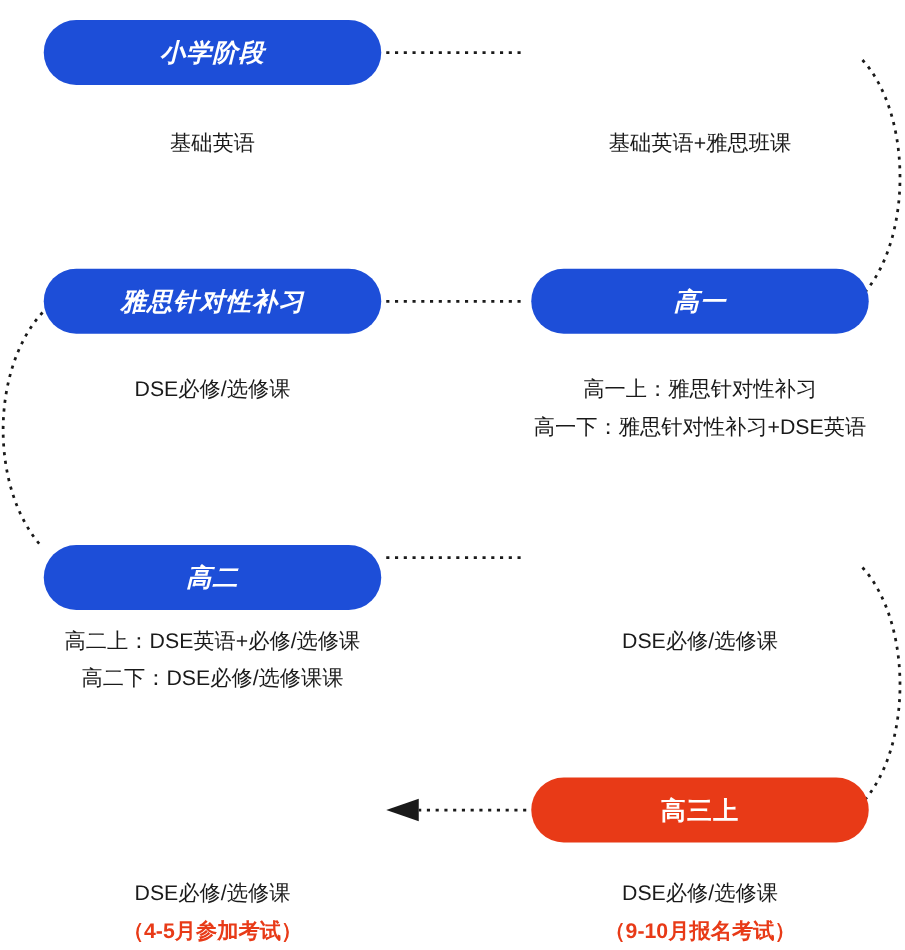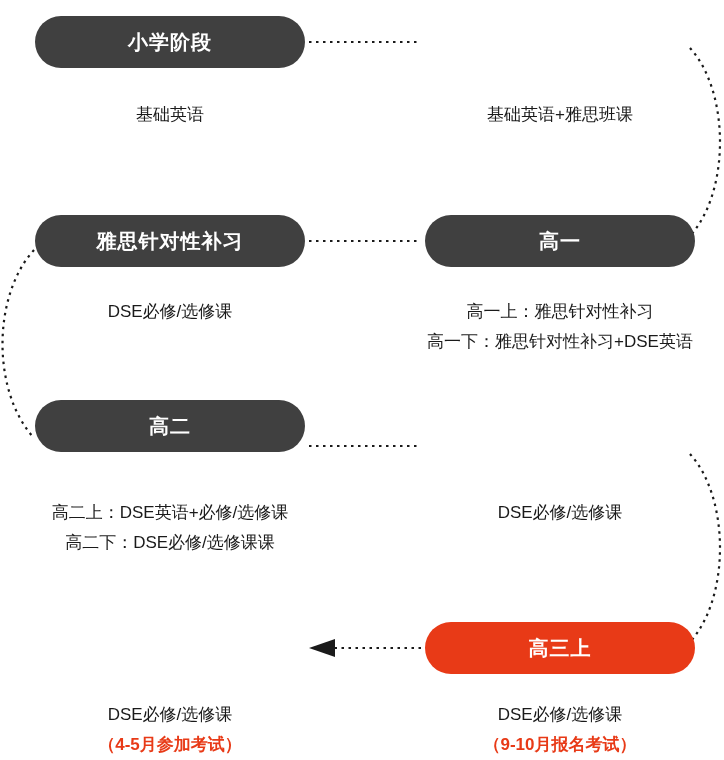--- a/index.html
+++ b/index.html
@@ -28,27 +28,27 @@
     border-radius: 26px;
     color: #ffffff;
     font-size: 20px;
     font-weight: bold;
     display: flex;
     align-items: center;
     justify-content: center;
     letter-spacing: 1px;
     white-space: nowrap;
   }
-  .navy { background: #404040; }
+  .navy { background: #1d4ed8; font-style: italic; }
   .red  { background: #e83a17; }
   .pos-left  { left: 35px; }
   .pos-right { left: 425px; }
   .row1 { top: 16px; }
   .row2 { top: 215px; }
-  .row3 { top: 400px; }
+  .row3 { top: 436px; }
   .row4 { top: 622px; }
   .note {
     position: absolute;
     width: 344px;
     text-align: center;
     font-size: 17px;
     line-height: 30px;
     color: #1a1a1a;
     white-space: nowrap;
   }

